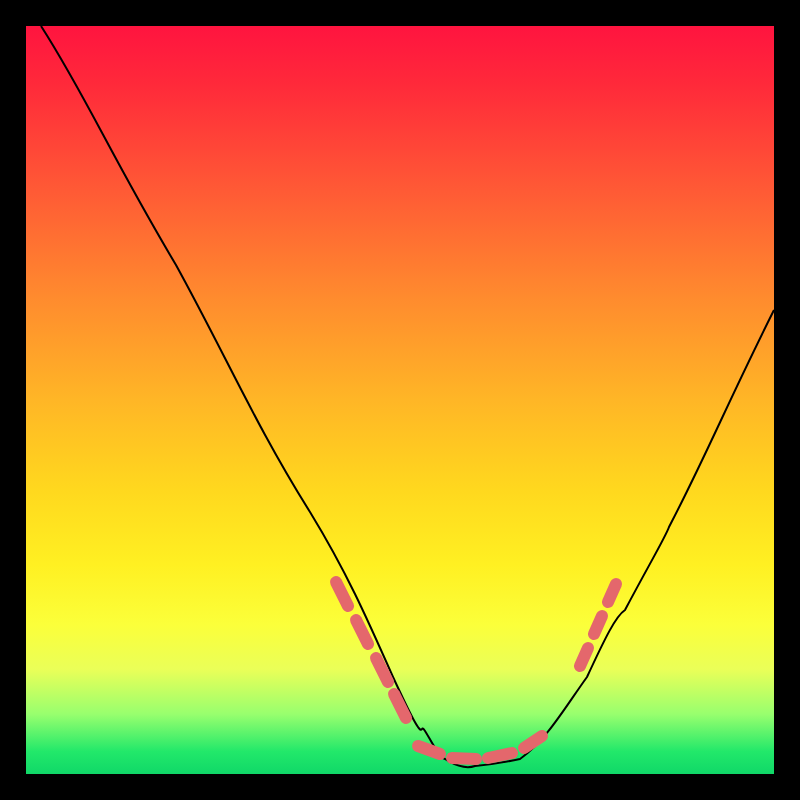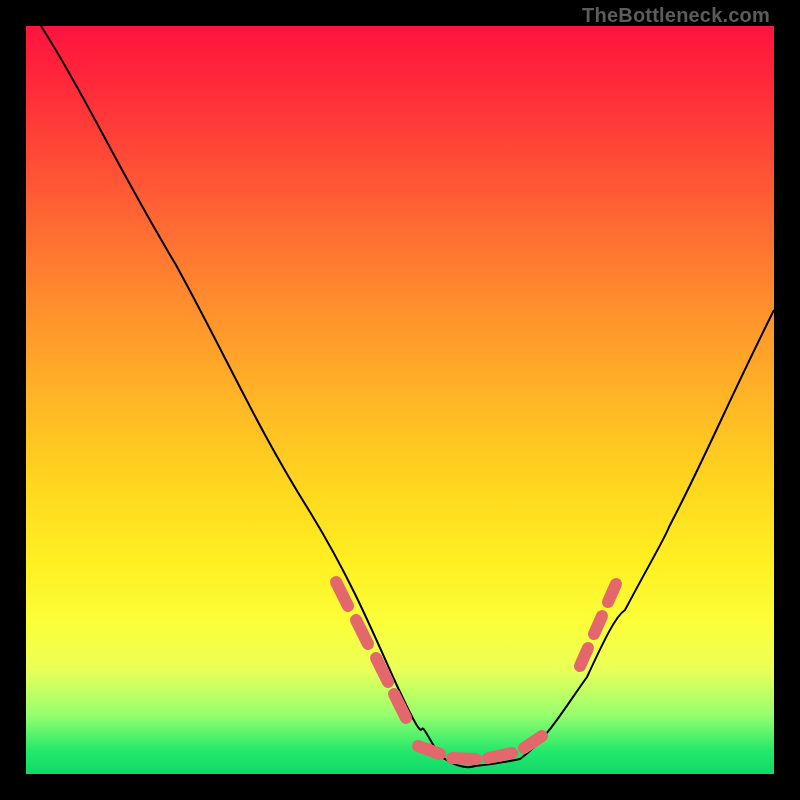--- a/index.html
+++ b/index.html
@@ -103,14 +103,13 @@
         <line class="dash-seg" x1="498" y1="722" x2="516" y2="710"></line>
 
         <line class="dash-seg" x1="554" y1="640" x2="562" y2="622"></line>
         <line class="dash-seg" x1="568" y1="608" x2="576" y2="590"></line>
         <line class="dash-seg" x1="582" y1="576" x2="590" y2="558"></line>
       </g>
     </svg>
 
   </div>
 
-  <div class="watermark">TheBottleneck.com</div>
 </div>
 
 </body></html>

